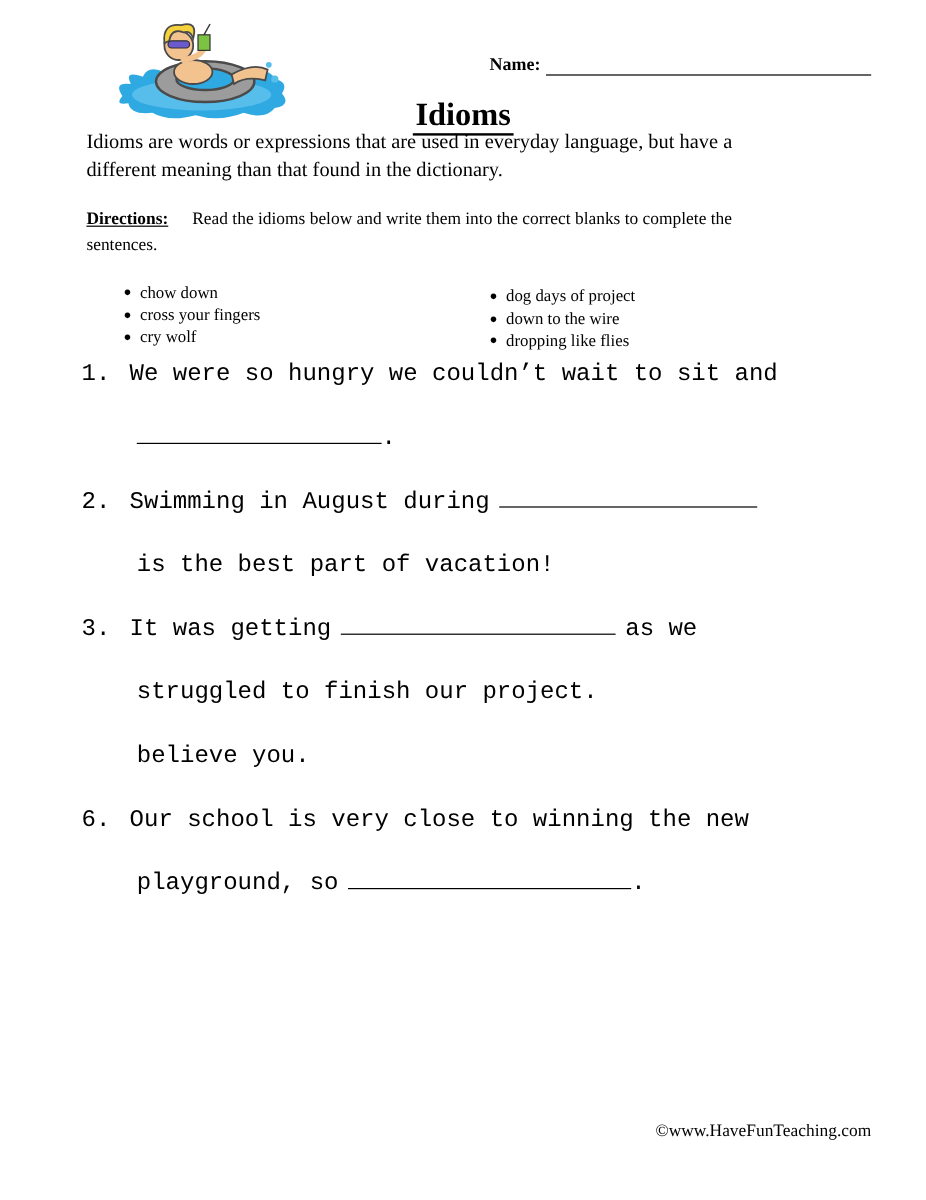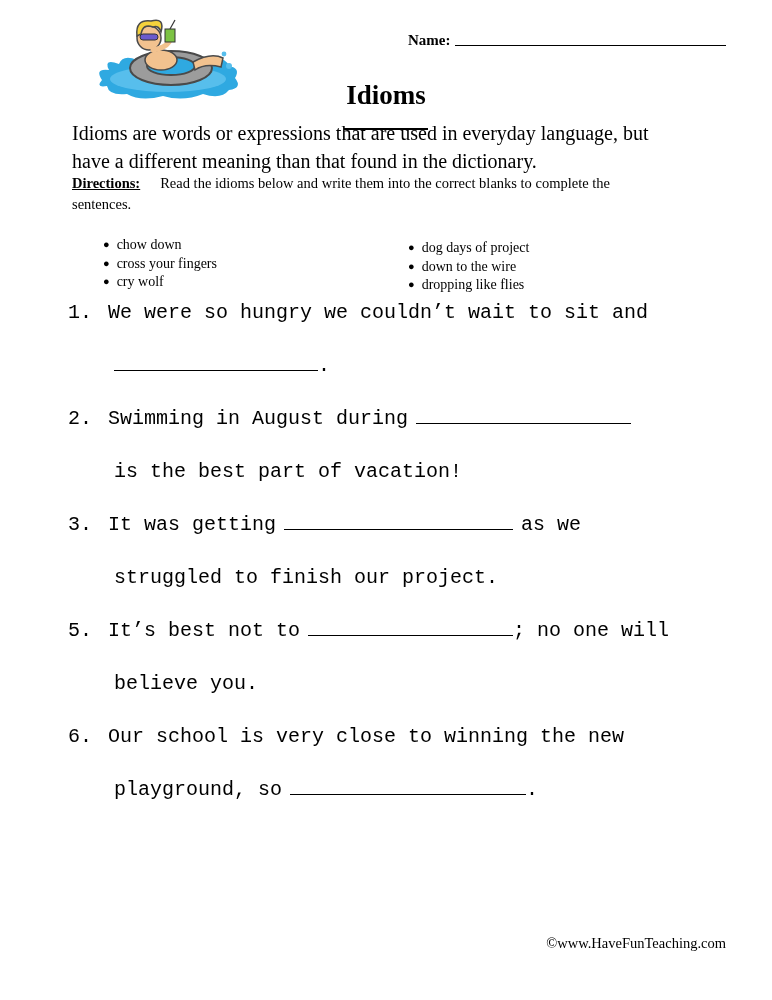--- a/index.html
+++ b/index.html
@@ -8,39 +8,39 @@
     position:relative;
     width:772px; height:1000px;
     background:#ffffff;
     font-family:"Liberation Serif", serif;
     color:#000;
     overflow:hidden;
   }
 
   
   .name-row {
-    position:absolute; top:32px; left:408px; width:318px;
-    display:flex; align-items:flex-start;
+    position:absolute; top:46px; left:408px; width:318px;
+    display:flex; align-items:flex-end;
     font-size:15px; font-weight:bold;
   }
   .name-line {
     flex:1; margin-left:5px;
     border-bottom:1.2px solid #000; height:14px;
   }
   .clipart { position:absolute; top:10px; left:92px; }
 
   .title {
     position:absolute; top:80px; left:0; width:100%;
     text-align:center; font-size:27px; font-weight:bold;
   }
-  .title span { border-bottom:2.5px solid #000; padding:0 2px 18px 2px;margin-top:43px; }
+  .title span { border-bottom:2.5px solid #000; padding:0 2px 1px 2px;margin-top:43px; }
 
   .intro {
-    position:absolute; top:119px; left:72px; width:600px;
-    font-size:20px; line-height:1.42;
+    position:absolute; top:106px; left:72px; width:600px;
+    font-size:17px; line-height:1.42;
   }
 
   .directions {
     position:absolute; top:173px; left:72px; width:600px;
     font-size:14.5px; line-height:1.42;
   }
   .directions .dir-label { font-weight:bold; text-decoration:underline;text-align:center; }
   .directions .dir-text { margin-left:20px; }
 
   
@@ -173,23 +173,20 @@
       <div class="q-line">
         <span class="q-num">3.</span><span>It was getting</span><span class="blank b3"></span><span>as we</span>
       </div>
       <div class="q-line q-cont">
         <span>struggled to finish our project.</span>
       </div>
     </div>
 
 
     <div class="question">
-      <div class="q-line">
-        <span class="q-num">5.</span><span>It’s best not to</span><span class="blank b5"></span><span>; no one will</span>
-      </div>
       <div class="q-line q-cont">
         <span>believe you.</span>
       </div>
     </div>
 
     <div class="question">
       <div class="q-line">
         <span class="q-num">6.</span><span>Our school is very close to winning the new</span>
       </div>
       <div class="q-line q-cont">

